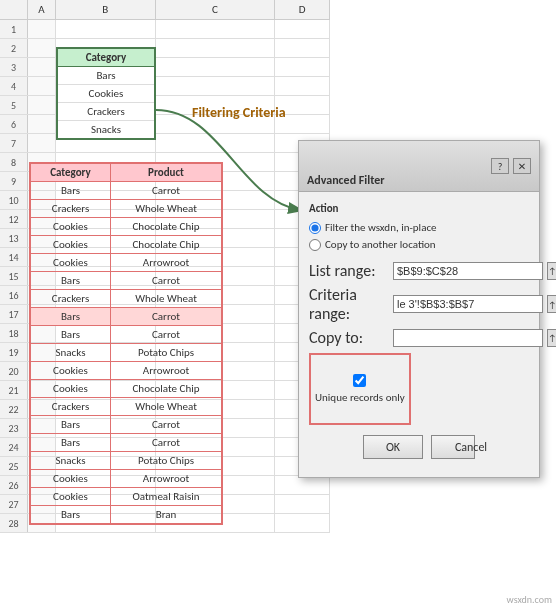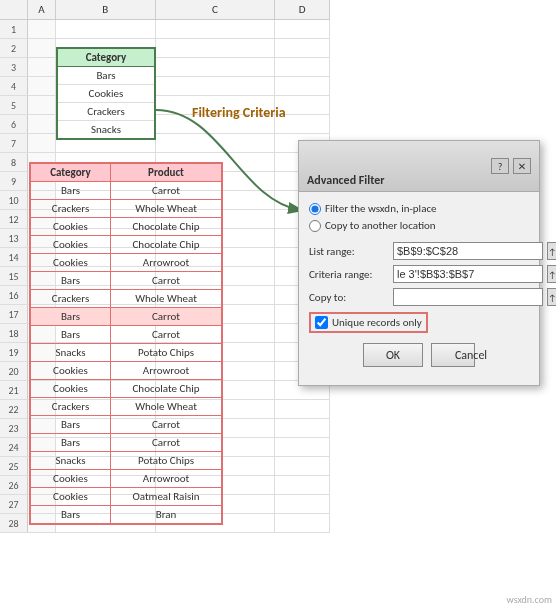--- a/index.html
+++ b/index.html
@@ -230,21 +230,21 @@
     .field-group {
       margin-bottom: 6px;
     }
     .field-row {
       display: flex;
       align-items: center;
       gap: 4px;
       margin-bottom: 5px;
     }
     .field-label {
-      font-size: 11px;
+      font-size: 16px;
       color: #333;
       width: 80px;
       flex-shrink: 0;
     }
     .field-input {
       flex: 1;
       height: 18px;
       border: 1px solid #888;
       background: #fff;
       font-size: 11px;
@@ -269,24 +269,25 @@
       gap: 4px;
       margin-bottom: 10px;
       margin-top: 4px;
     }
     .checkbox-label {
       font-size: 11px;
       color: #333;
     }
     .checkbox-highlight {
       border: 2px solid #e07070;
-      padding: 2px 4px;
+      padding: 19px 4px;
       display: flex;
       align-items: center;
       gap: 4px;
+      flex-direction: column;
     }
     .dialog-footer {
       display: flex;
       justify-content: center;
       gap: 8px;
       padding-bottom: 8px;
     }
     .btn-ok {
       width: 60px;
       height: 24px;
@@ -659,20 +660,21 @@
 
 <div class="dialog">
   <div class="dialog-titlebar">
     <div class="dialog-title">Advanced Filter</div>
     <div class="dialog-controls">
       <div class="dialog-ctrl-btn">?</div>
       <div class="dialog-ctrl-btn">✕</div>
     </div>
   </div>
   <div class="dialog-body">
+    <div class="dialog-section-label">Action</div>
     <div class="radio-group">
       <div class="radio-item">
         <input type="radio" name="action" checked="" class="radio-input" style="">
         <span>Filter the wsxdn, in-place</span>
       </div>
       <div class="radio-item">
         <input type="radio" name="action" class="radio-input" style="">
         <span>Copy to another location</span>
       </div>
     </div>

